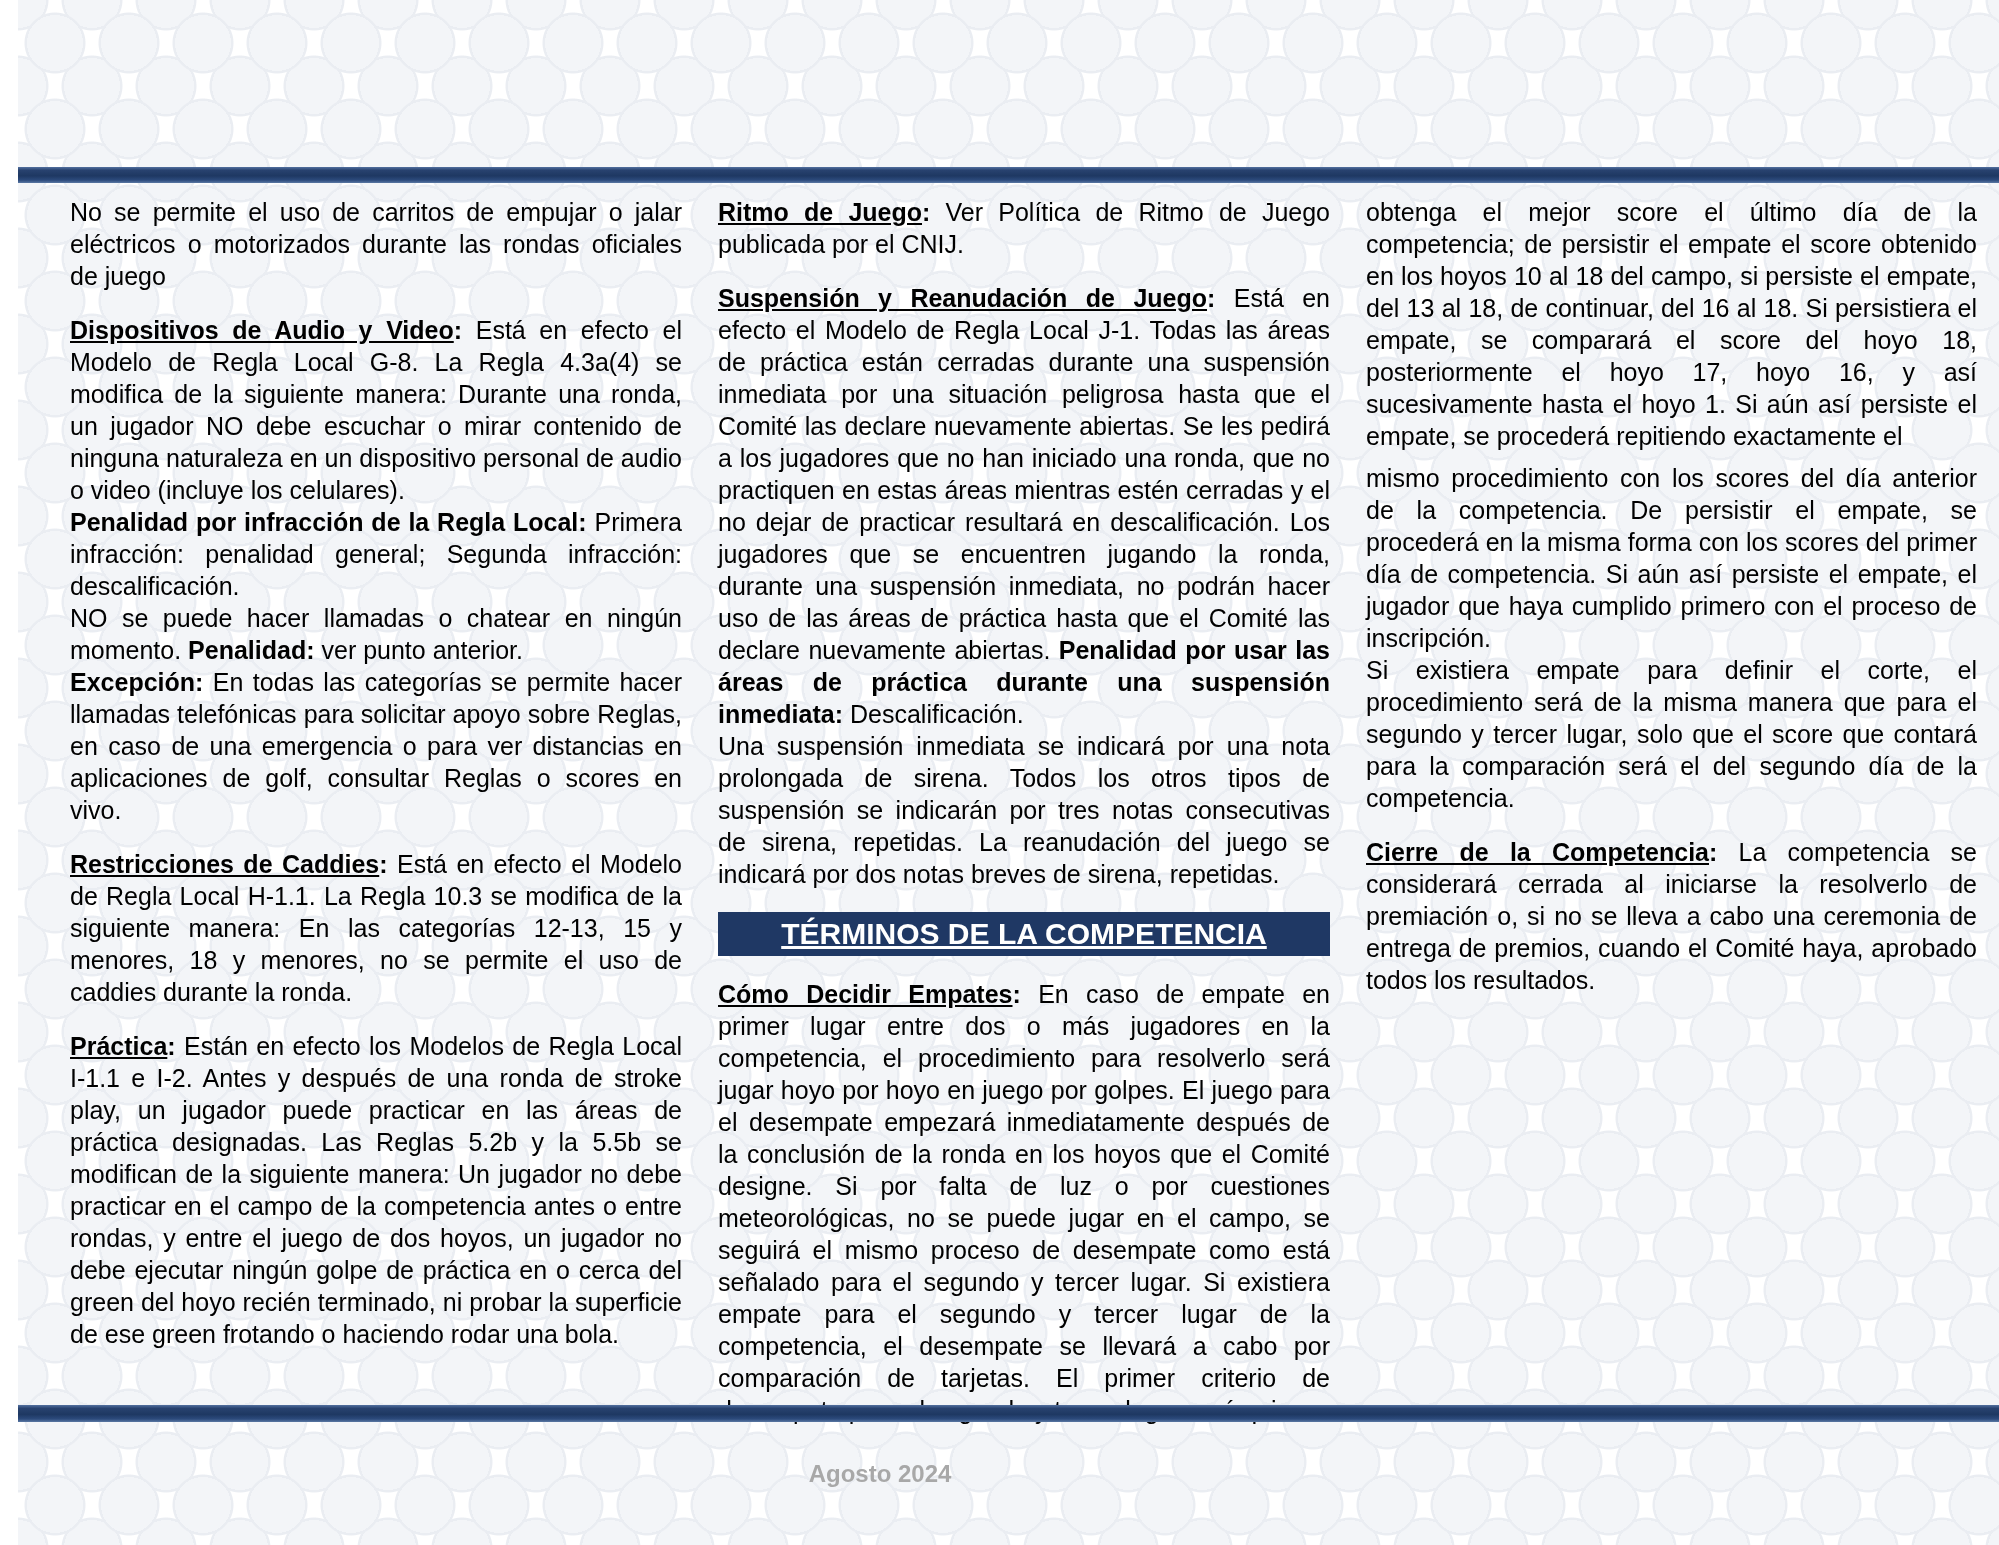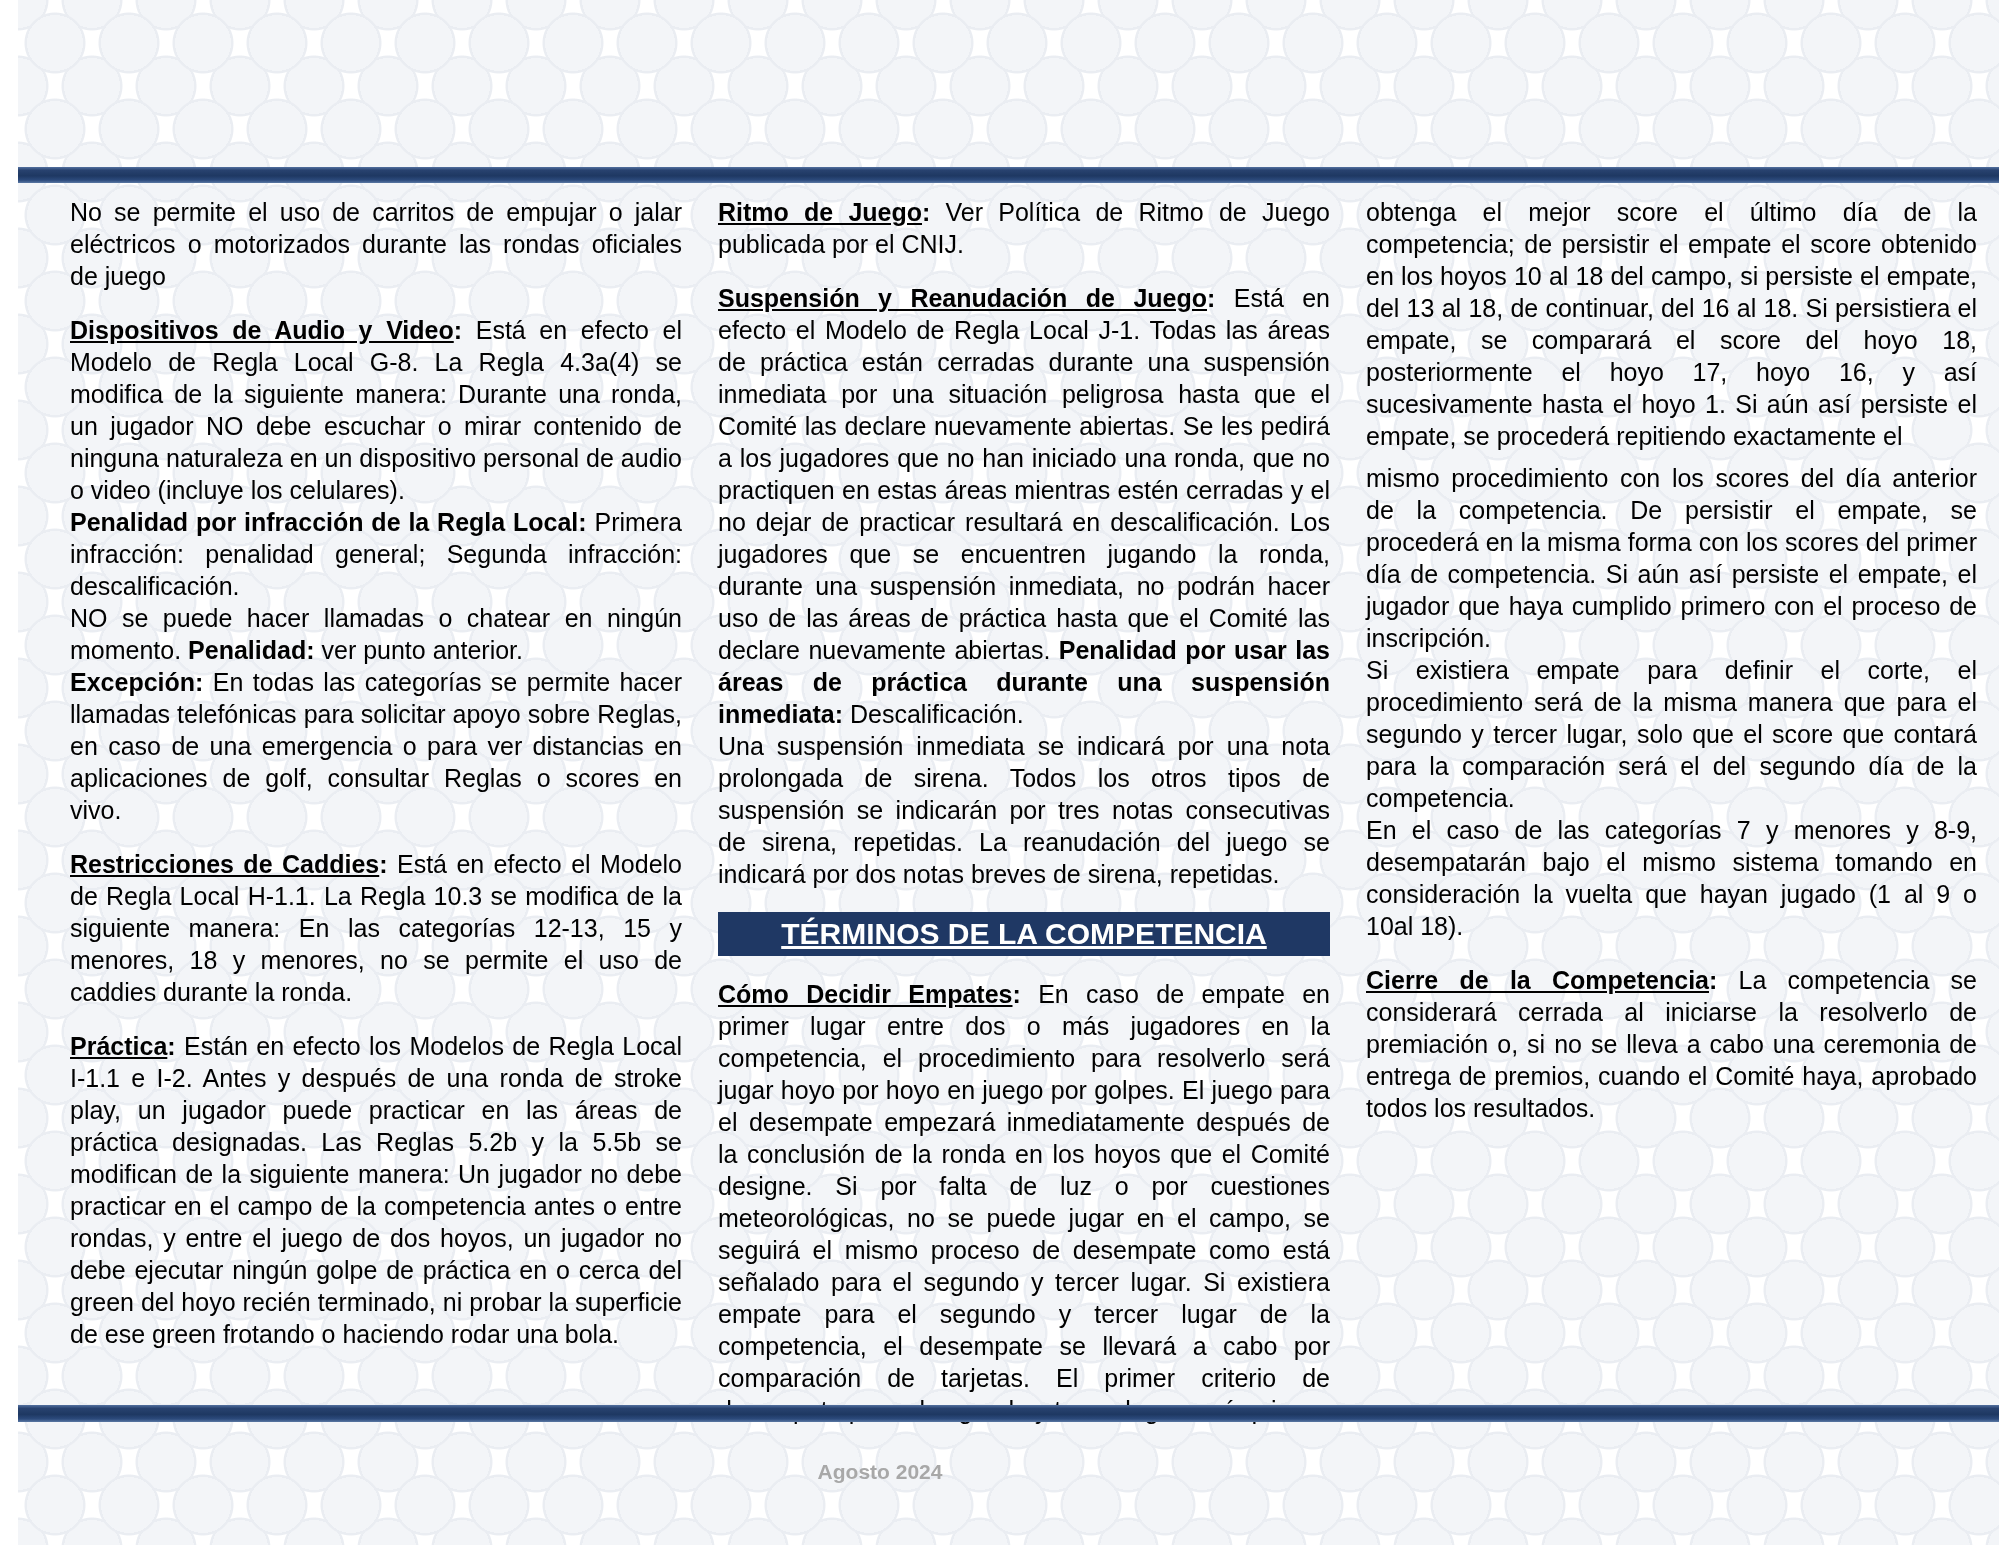--- a/index.html
+++ b/index.html
@@ -51,21 +51,21 @@
     text-align:center;
     text-decoration:underline;
     padding:4px;
   }
   .footer {
     position:absolute;
     top:1460px;
     left:862px;
     transform:translateX(-50%);
     font-weight:bold;
-    font-size:21px;
+    font-size:24px;
     color:#a8a8a8;
     white-space:nowrap;
   }
 </style>
 </head>
 <body>
 
 <div class="page">
   <div class="hr-bar top-bar"></div>
 
@@ -82,19 +82,18 @@
       <p class="para"><span class="bu">Ritmo de Juego</span><span class="b">: </span><span>Ver Política de Ritmo de Juego publicada por el CNIJ.</span></p>
       <p class="para gap"><span class="bu">Suspensión y Reanudación de Juego</span><span class="b">: </span><span>Está en efecto el Modelo de Regla Local J-1. Todas las áreas de práctica están cerradas durante una suspensión inmediata por una situación peligrosa hasta que el Comité las declare nuevamente abiertas. Se les pedirá a los jugadores que no han iniciado una ronda, que no practiquen en estas áreas mientras estén cerradas y el no dejar de practicar resultará en descalificación. Los jugadores que se encuentren jugando la ronda, durante una suspensión inmediata, no podrán hacer uso de las áreas de práctica hasta que el Comité las declare nuevamente abiertas. </span><span class="b">Penalidad por usar las áreas de práctica durante una suspensión inmediata: </span><span>Descalificación.</span></p>
       <p class="para"><span>Una suspensión inmediata se indicará por una nota prolongada de sirena. Todos los otros tipos de suspensión se indicarán por tres notas consecutivas de sirena, repetidas. La reanudación del juego se indicará por dos notas breves de sirena, repetidas.</span></p>
       <div class="banner gap"><span>TÉRMINOS DE LA COMPETENCIA</span></div>
       <p class="para gap"><span class="bu">Cómo Decidir Empates</span><span class="b">: </span><span>En caso de empate en primer lugar entre dos o más jugadores en la competencia, el procedimiento para resolverlo será jugar hoyo por hoyo en juego por golpes. El juego para el desempate empezará inmediatamente después de la conclusión de la ronda en los hoyos que el Comité designe. Si por falta de luz o por cuestiones meteorológicas, no se puede jugar en el campo, se seguirá el mismo proceso de desempate como está señalado para el segundo y tercer lugar. Si existiera empate para el segundo y tercer lugar de la competencia, el desempate se llevará a cabo por comparación de tarjetas. El primer criterio de desempate para el segundo y tercer lugar será quien</span></p>
     </div>
   <div class="col col-3">
       <p class="para"><span>obtenga el mejor score el último día de la competencia; de persistir el empate el score obtenido en los hoyos 10 al 18 del campo, si persiste el empate, del 13 al 18, de continuar, del 16 al 18. Si persistiera el empate, se comparará el score del hoyo 18, posteriormente el hoyo 17, hoyo 16, y así sucesivamente hasta el hoyo 1. Si aún así persiste el empate, se procederá repitiendo exactamente el</span></p>
       <p class="para tight"><span>mismo procedimiento con los scores del día anterior de la competencia. De persistir el empate, se procederá en la misma forma con los scores del primer día de competencia. Si aún así persiste el empate, el jugador que haya cumplido primero con el proceso de inscripción.</span></p>
       <p class="para"><span>Si existiera empate para definir el corte, el procedimiento será de la misma manera que para el segundo y tercer lugar, solo que el score que contará para la comparación será el del segundo día de la competencia.</span></p>
-      <p class="para"><span>En el caso de las categorías 7 y menores y 8-9, desempatarán bajo el mismo sistema tomando en consideración la vuelta que hayan jugado (1 al 9 o 10al 18).</span></p>
       <p class="para gap"><span class="bu">Cierre de la Competencia</span><span class="b">: </span><span>La competencia se considerará cerrada al iniciarse la resolverlo de premiación o, si no se lleva a cabo una ceremonia de entrega de premios, cuando el Comité haya, aprobado todos los resultados.</span></p>
     </div>
 
   <div class="hr-bar bottom-bar"></div>
   <div class="footer">Agosto 2024</div>
 </div>
 
 </body></html>

